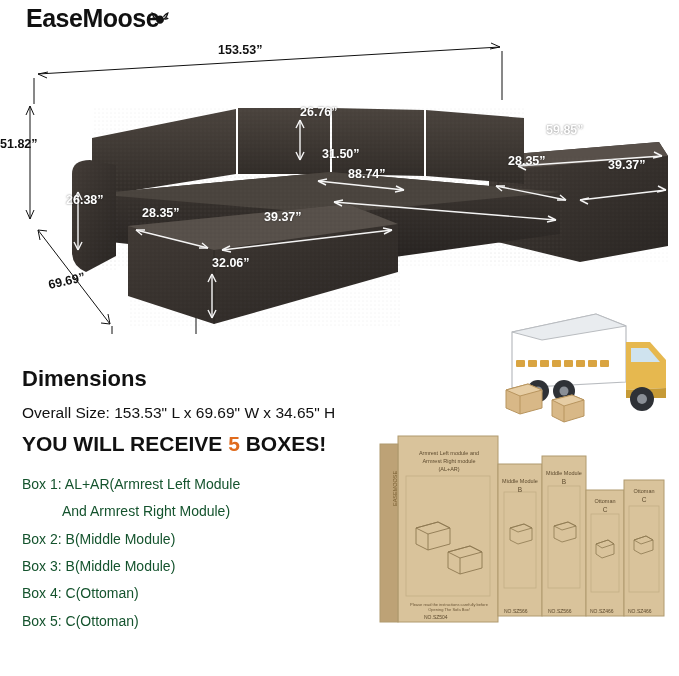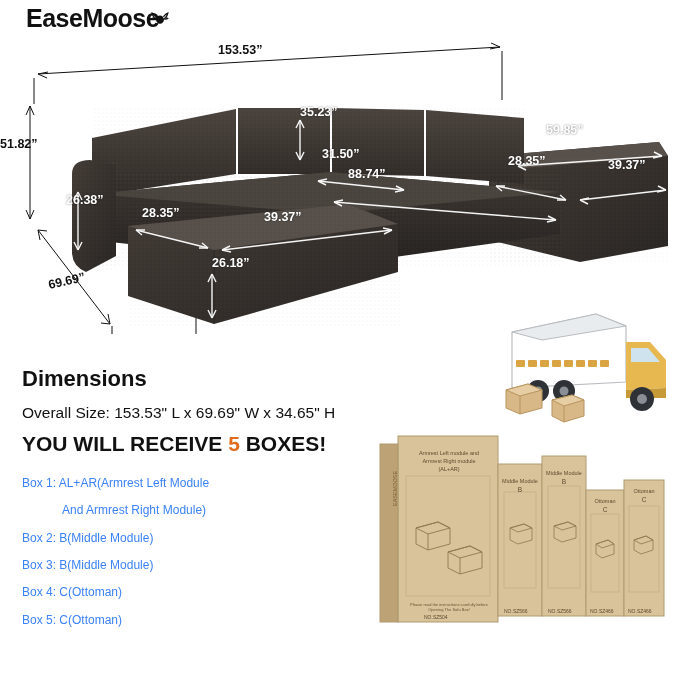--- a/index.html
+++ b/index.html
@@ -86,22 +86,22 @@
     font-size: 21px;
     font-weight: bold;
     color: #111;
     white-space: nowrap;
   }
   .h-boxes .count {
     color: #e06b1d;
   }
   .boxline {
     left: 22px;
-    font-size: 12px;
-    color: #3b82f6;
+    font-size: 14px;
+    color: #14532d;
     white-space: nowrap;
   }
   .boxline.indent {
     left: 62px;
   }
 
   
   .truck {
     position: absolute;
     left: 490px;
@@ -285,27 +285,27 @@
       <path d="M580 166 L666 156"></path>
       <path d="M580 166 l9 -2 m-9 2 l8 4"></path>
       <path d="M666 156 l-9 2 m9 -2 l-8 -4"></path>
     </g>
   </svg>
 
   <div class="dimtext dark" style="left:218px; top:9px;">153.53”</div>
   <div class="dimtext dark" style="left:0px; top:103px;">51.82”</div>
   <div class="dimtext dark" style="left:48px; top:240px; transform:rotate(-13deg);">69.69”</div>
 
-  <div class="dimtext" style="left:300px; top:71px;">35.23”</div>
+  <div class="dimtext" style="left:300px; top:71px;">26.76”</div>
   <div class="dimtext" style="left:322px; top:113px;">31.50”</div>
   <div class="dimtext" style="left:348px; top:133px;">88.74”</div>
   <div class="dimtext" style="left:66px; top:159px;">26.38”</div>
   <div class="dimtext" style="left:142px; top:172px;">28.35”</div>
   <div class="dimtext" style="left:264px; top:176px;">39.37”</div>
-  <div class="dimtext" style="left:212px; top:222px;">26.18”</div>
+  <div class="dimtext" style="left:212px; top:222px;">32.06”</div>
   <div class="dimtext" style="left:546px; top:89px;">59.85”</div>
   <div class="dimtext" style="left:508px; top:120px;">28.35”</div>
   <div class="dimtext" style="left:608px; top:124px;">39.37”</div>
 </div>
 
 <div class="txt h-dimensions">Dimensions</div>
 <div class="txt overall">Overall Size: 153.53" L x 69.69" W x 34.65" H</div>
 <div class="txt h-boxes">
   <span>YOU WILL RECEIVE</span>
   <span class="count">5</span>

